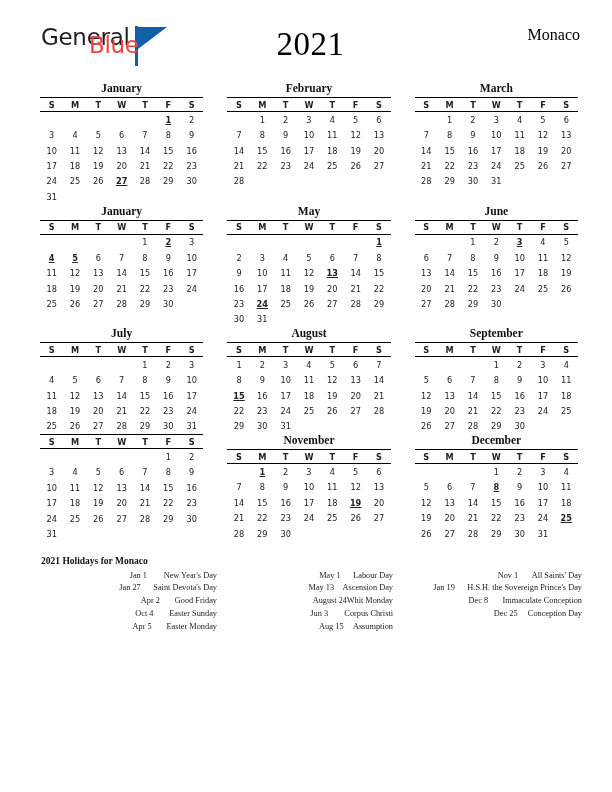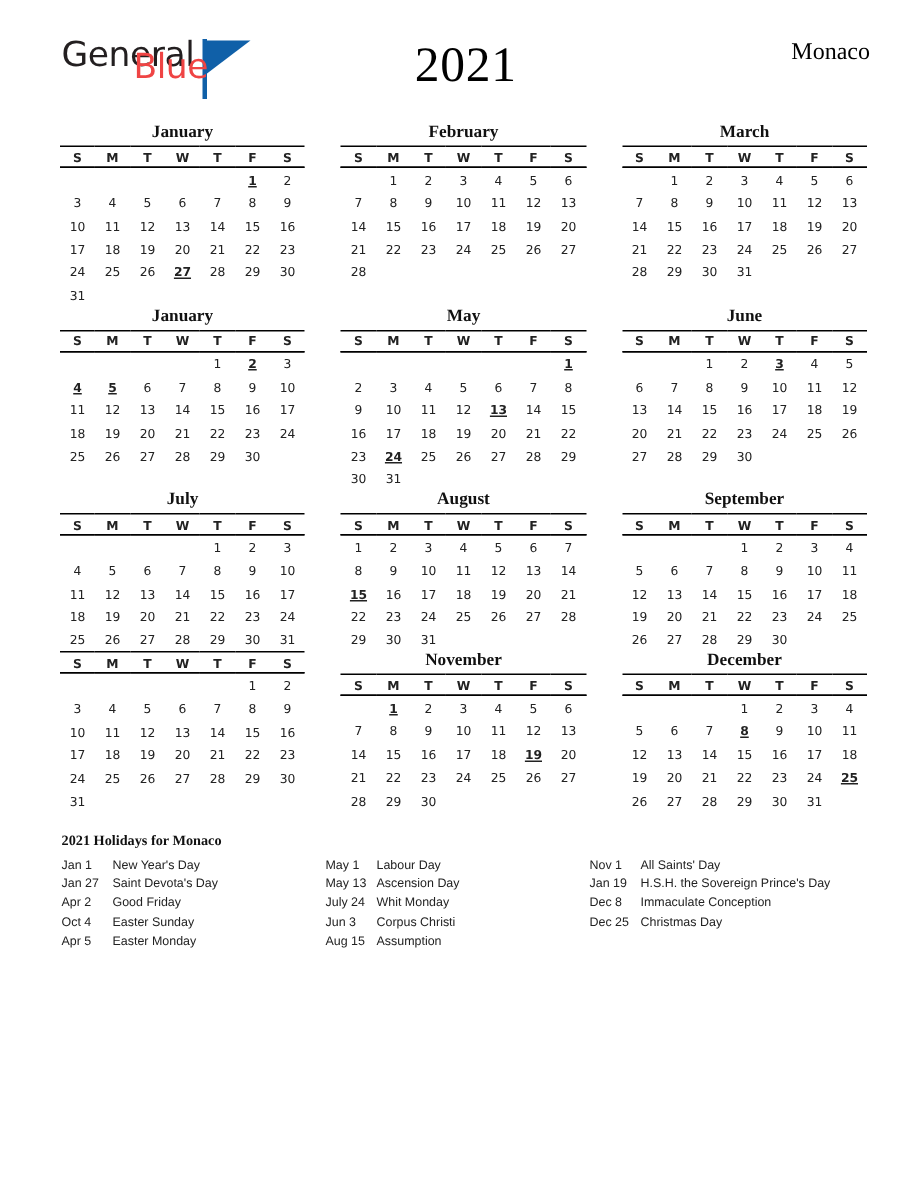--- a/index.html
+++ b/index.html
@@ -141,21 +141,22 @@
   .holiday-cols {
     display: grid;
     grid-template-columns: 176px 176px auto;
     column-gap: 0px;
   }
   .holiday-row {
     display: flex;
     font-size: 8.3px;
     line-height: 1.53;
     color: #222;
-    font-family: Liberation Sans, sans-serif;
+    font-family: Liberation Serif, serif;
+    justify-content: flex-end;
   }
   .holiday-date {
     width: 34px;
     flex: 0 0 34px;
     white-space: nowrap;
   }
   .holiday-name { white-space: nowrap; }
 </style>
 </head>
 <body>
@@ -986,21 +987,21 @@
         <div>
           <div class="holiday-row">
             <span class="holiday-date">May 1</span>
             <span class="holiday-name">Labour Day</span>
           </div>
           <div class="holiday-row">
             <span class="holiday-date">May 13</span>
             <span class="holiday-name">Ascension Day</span>
           </div>
           <div class="holiday-row">
-            <span class="holiday-date">July 24</span>
+            <span class="holiday-date">August 24</span>
             <span class="holiday-name">Whit Monday</span>
           </div>
           <div class="holiday-row">
             <span class="holiday-date">Jun 3</span>
             <span class="holiday-name">Corpus Christi</span>
           </div>
           <div class="holiday-row">
             <span class="holiday-date">Aug 15</span>
             <span class="holiday-name">Assumption</span>
           </div>
@@ -1013,19 +1014,19 @@
           <div class="holiday-row">
             <span class="holiday-date">Jan 19</span>
             <span class="holiday-name">H.S.H. the Sovereign Prince's Day</span>
           </div>
           <div class="holiday-row">
             <span class="holiday-date">Dec 8</span>
             <span class="holiday-name">Immaculate Conception</span>
           </div>
           <div class="holiday-row">
             <span class="holiday-date">Dec 25</span>
-            <span class="holiday-name">Christmas Day</span>
+            <span class="holiday-name">Conception Day</span>
           </div>
         </div>
       </div>
   </div>
 
 </div>
 
 </body></html>

